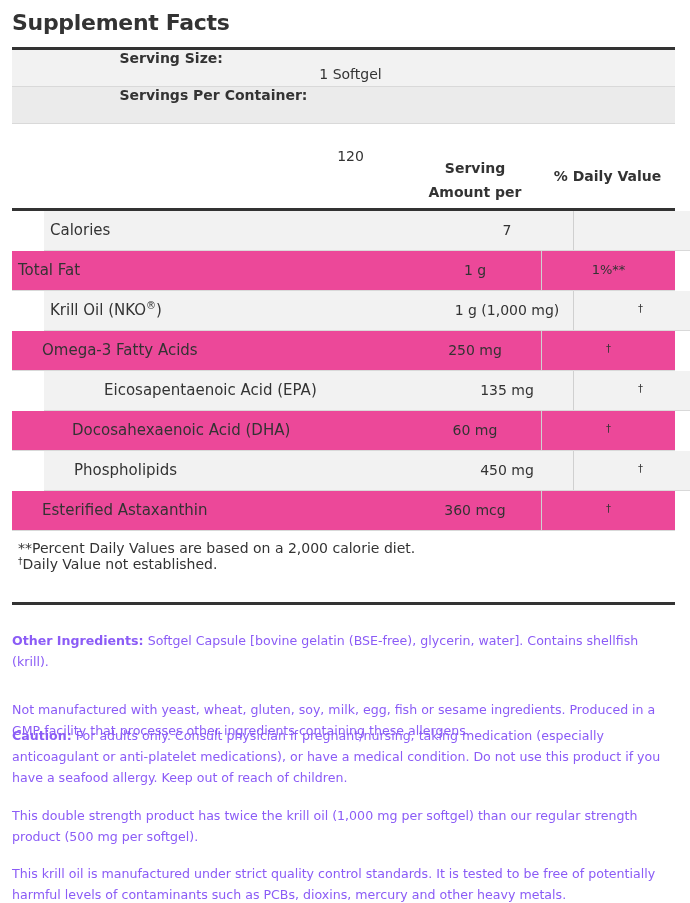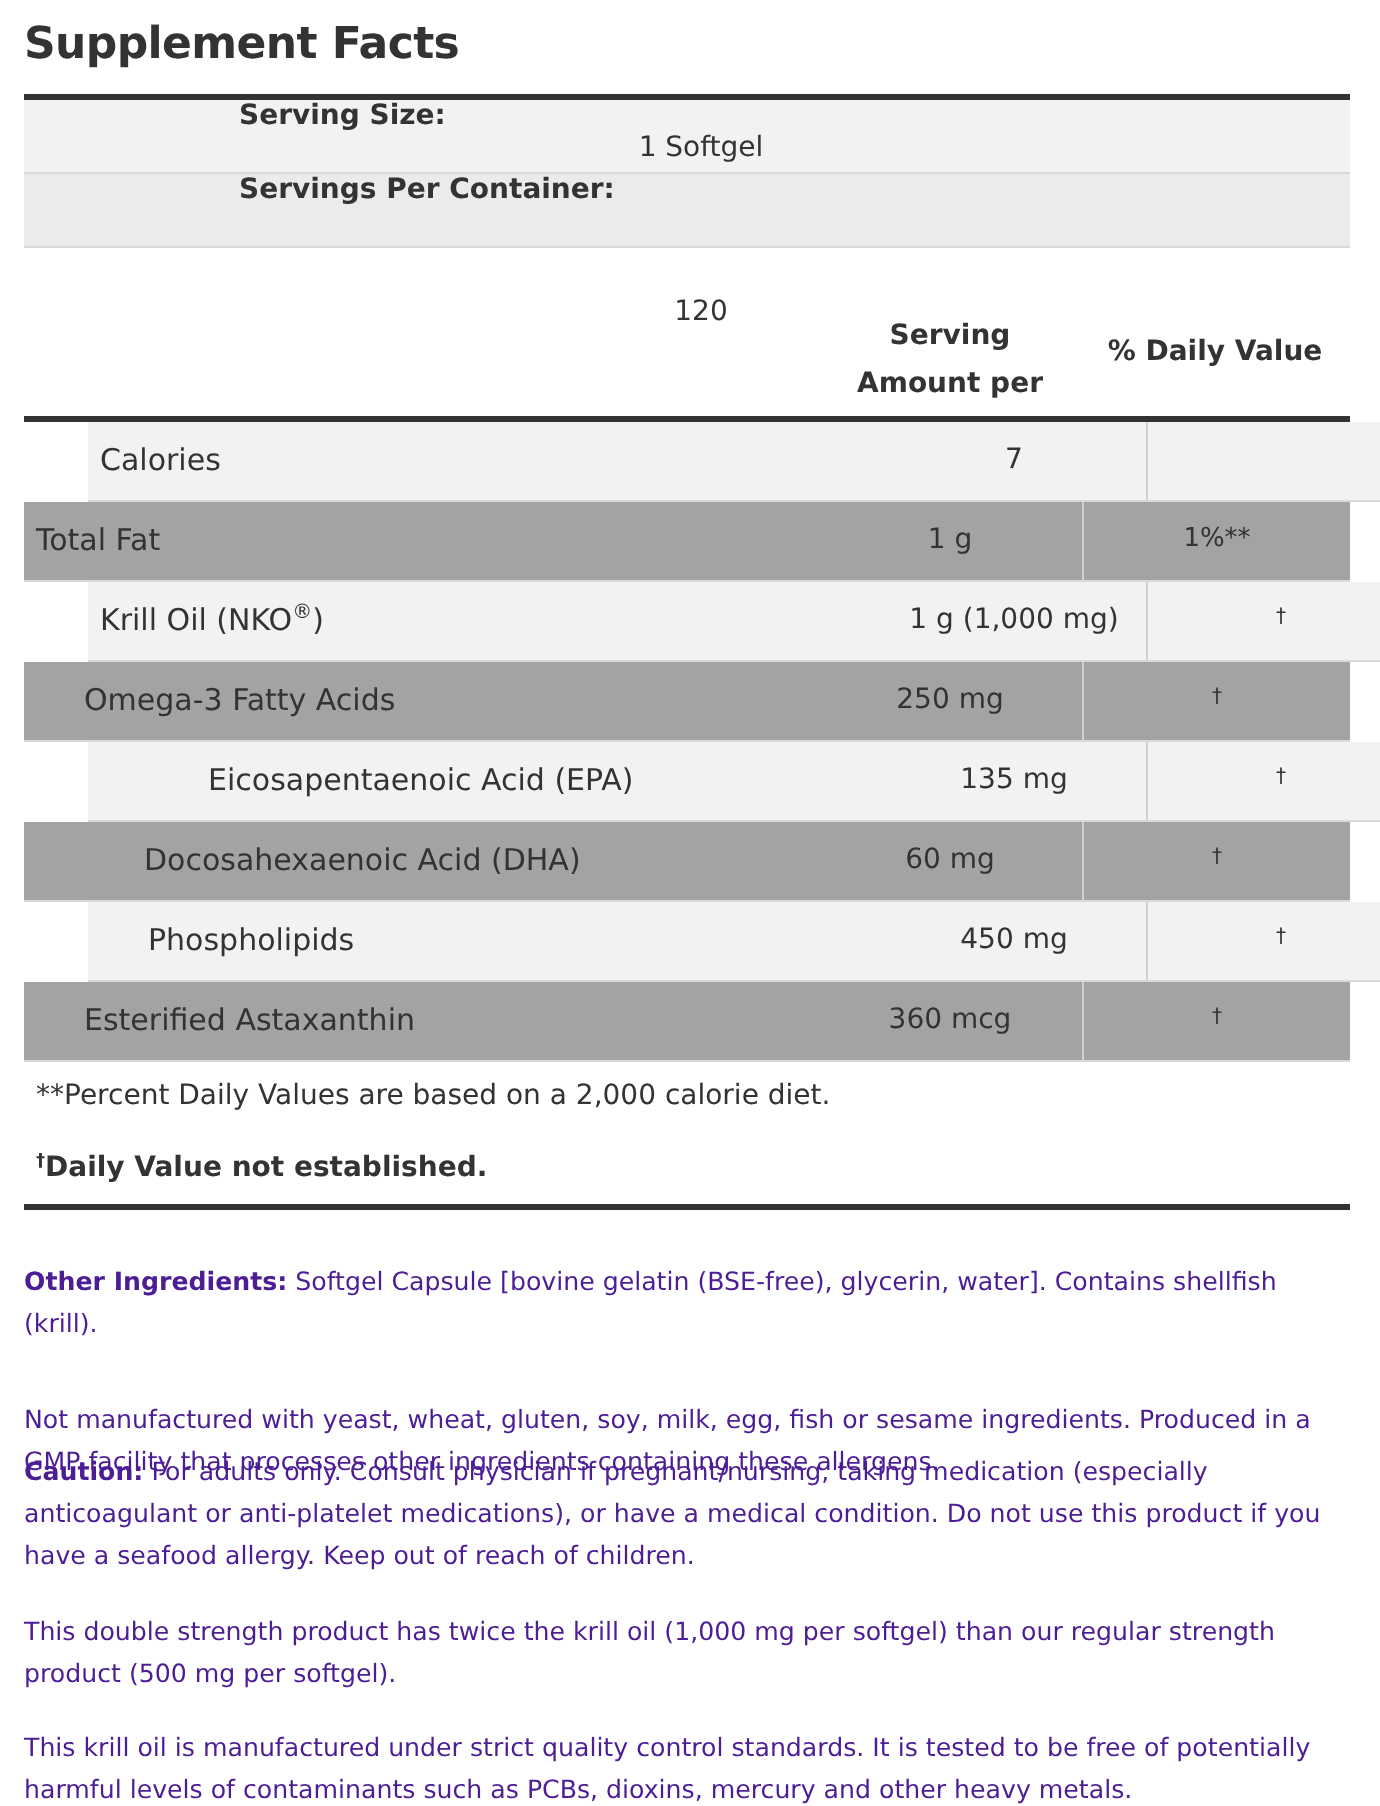--- a/index.html
+++ b/index.html
@@ -17,30 +17,30 @@
   .row { position: absolute; left: 0; width: 663px; display: flex; align-items: center; border-bottom: 1px solid #d9d9d9; flex-direction: column; }
   .row.a { background: #f2f2f2; }
   .row.b { background: #ebebeb; }
   .serv-label { font-size: 14px; font-weight: bold; padding-left: 6px; width: 460px; }
   .serv-val { font-size: 14px; padding-left: 14px; }
   .hdr { position: absolute; top: 152px; left: 0; width: 663px; height: 56px; font-size: 14px; font-weight: bold; }
   .hdr .amt { position: absolute; left: 392px; width: 142px; text-align: center; top: 4px; line-height: 24px; }
   .hdr .dv { position: absolute; left: 528px; width: 135px; text-align: center; top: 16px; }
   .nrow { position: absolute; left: 0; width: 663px; height: 40px; border-bottom: 1px solid #d9d9d9; font-size: 15px; }
   .nrow.a { background: #f2f2f2; margin-left: 32px; }
-  .nrow.b { background: #a3a3a3; }
+  .nrow.b { background: #ec4899; }
   .nrow .nm { position: absolute; top: 10px; }
   .nrow .am { position: absolute; left: 392px; width: 142px; text-align: center; top: 11px; font-size: 14px; }
   .nrow .pc { position: absolute; left: 529px; width: 134px; height: 39px; top: 0; border-left: 1px solid #d0d0d0; text-align: center; padding-top: 11px; font-size: 13px; }
   .nrow .pc.dag { font-size: 10px; padding-top: 12px; }
   .lvl0 { left: 6px; } .lvl1 { left: 30px; } .lvl2 { left: 60px; }
   sup { font-size: 10px; vertical-align: super; line-height: 0; }
   .foot { position: absolute; left: 6px; font-size: 14px; }
   .foot .d { font-size: 9px; vertical-align: top; }
-  .para { position: absolute; left: 0; width: 660px; font-size: 12.6px; line-height: 21px; color: #4c1d95; }
+  .para { position: absolute; left: 0; width: 660px; font-size: 12.6px; line-height: 21px; color: #8b5cf6; }
   .para b { font-weight: bold; }
 </style>
 </head>
 <body>
 
 <div class="wrap">
   <div class="title">Supplement Facts</div>
 
   <div class="thick" style="top:47px;"></div>
 
@@ -100,21 +100,21 @@
         <span class="pc dag">†</span>
       </div>
       <div class="nrow b" style="top: 491px;">
         <span class="nm lvl1"><span>Esterified Astaxanthin</span></span>
         <span class="am">360 mcg</span>
         <span class="pc dag">†</span>
       </div>
     </div>
 
   <div class="foot" style="top:540px;">**Percent Daily Values are based on a 2,000 calorie diet.</div>
-  <div class="foot" style="top:576px;font-weight:bold;">
+  <div class="foot" style="top:556px;">
     <span class="d">†</span><span>Daily Value not established.</span>
   </div>
 
   <div class="thick" style="top:602px;"></div>
 
   <div class="para" style="top:630px;">
     <b>Other Ingredients:</b><span> Softgel Capsule [bovine gelatin (BSE-free), glycerin, water]. Contains shellfish (krill).</span>
   </div>
   <div class="para" style="top:667px;margin-top:32px;">Not manufactured with yeast, wheat, gluten, soy, milk, egg, fish or sesame ingredients. Produced in a GMP facility that processes other ingredients containing these allergens.</div>
   <div class="para" style="top:725px;">

